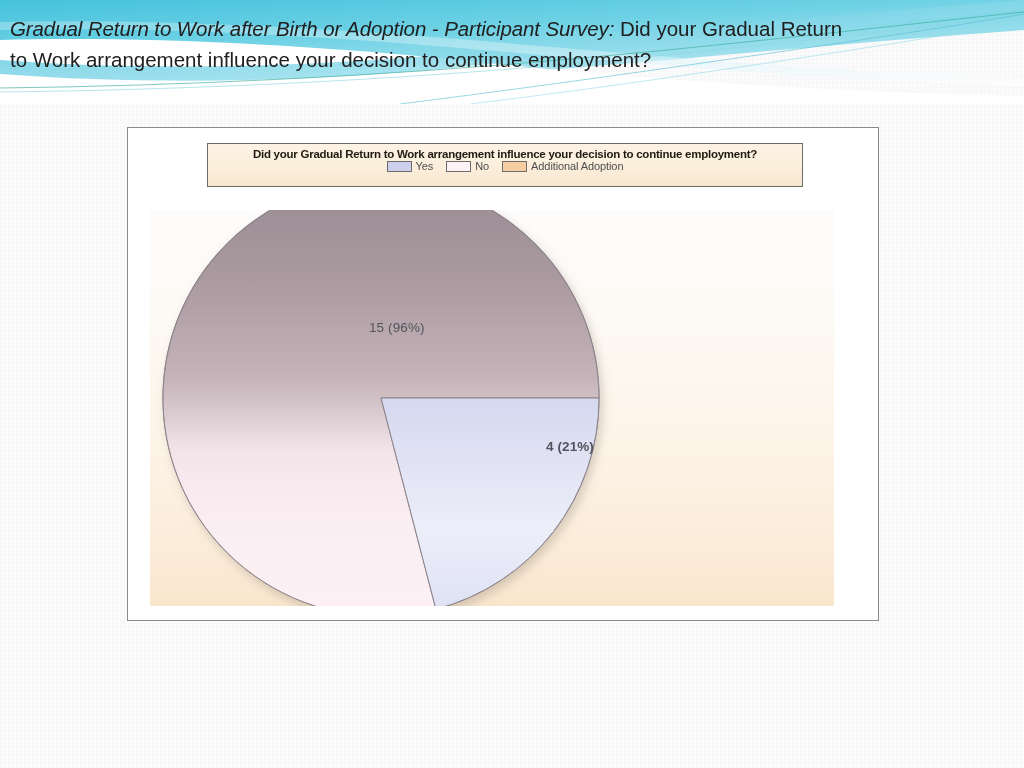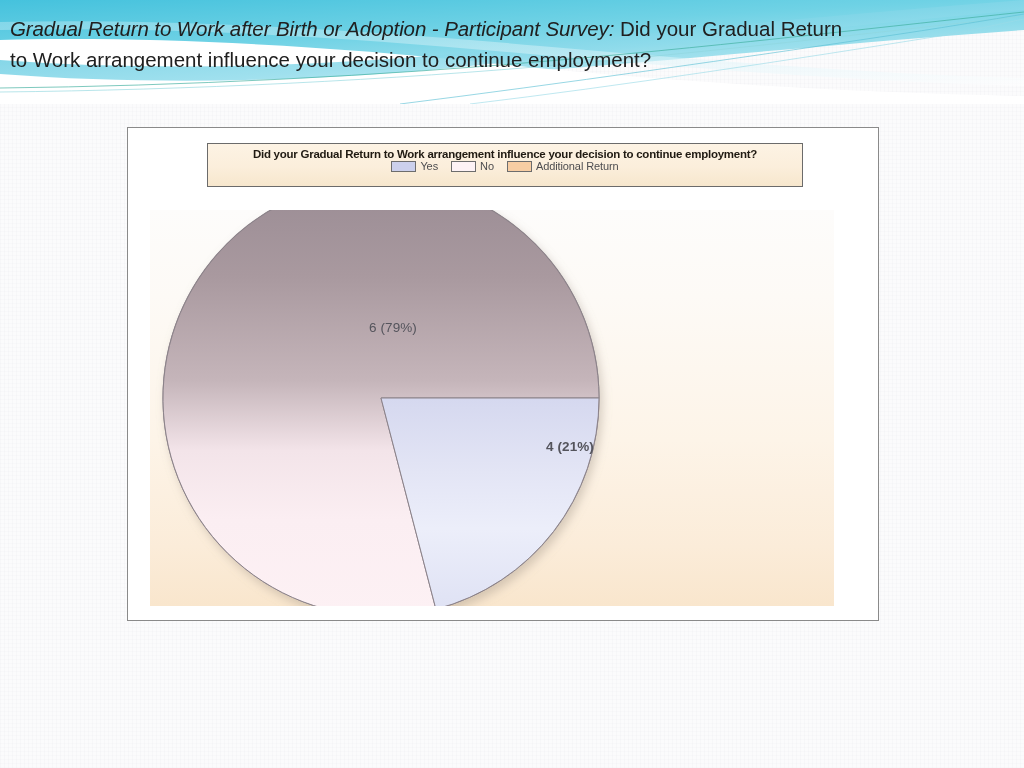--- a/index.html
+++ b/index.html
@@ -190,21 +190,21 @@
         <div class="legend-item">
           <span class="legend-swatch" style="background:#ccd0ec"></span>
           <span class="legend-label">Yes</span>
         </div>
         <div class="legend-item">
           <span class="legend-swatch" style="background:#fdf2f5"></span>
           <span class="legend-label">No</span>
         </div>
         <div class="legend-item">
           <span class="legend-swatch" style="background:#f7cda3"></span>
-          <span class="legend-label">Additional Return</span>
+          <span class="legend-label">Additional Adoption</span>
         </div>
       </div>
     </div>
 
     <div id="plot-area">
 
       <svg id="pie-svg" width="684" height="396" viewBox="0 0 684 396">
         <defs>
 
           <linearGradient id="gradNo" x1="0" y1="0" x2="0" y2="1">
@@ -236,17 +236,17 @@
           <circle cx="231" cy="188" r="218" fill="url(#rimGrad)" stroke="#8b8289" stroke-width="1.1"></circle>
 
           <path d="M231,188 L449,188
                    A218,218 0 1 0 285.9,399.2 Z" fill="url(#gradNo)" stroke="#8b8289" stroke-width="1"></path>
 
           <path d="M231,188 L449,188
                    A218,218 0 0 1 285.9,399.2 Z" fill="url(#gradYes)" stroke="#8b8289" stroke-width="1"></path>
         </g>
       </svg>
 
-      <div class="slice-label" id="label-no">6 (79%)</div>
+      <div class="slice-label" id="label-no">15 (96%)</div>
       <div class="slice-label" id="label-yes">4 (21%)</div>
     </div>
   </div>
 </div>
 
 </body></html>

